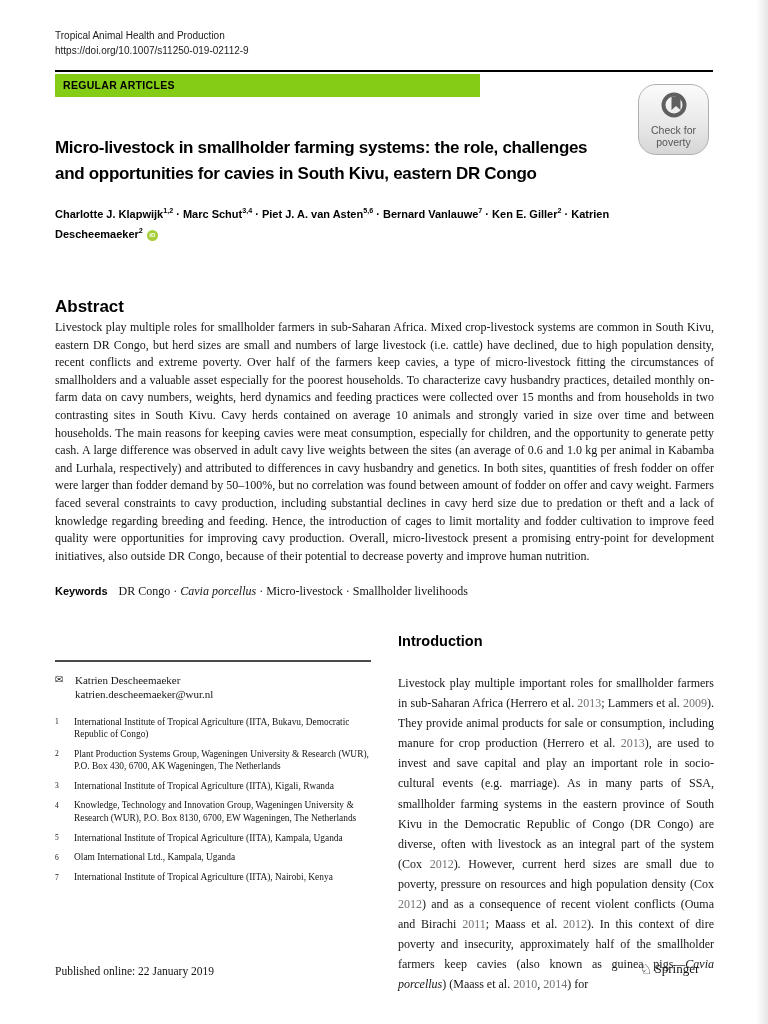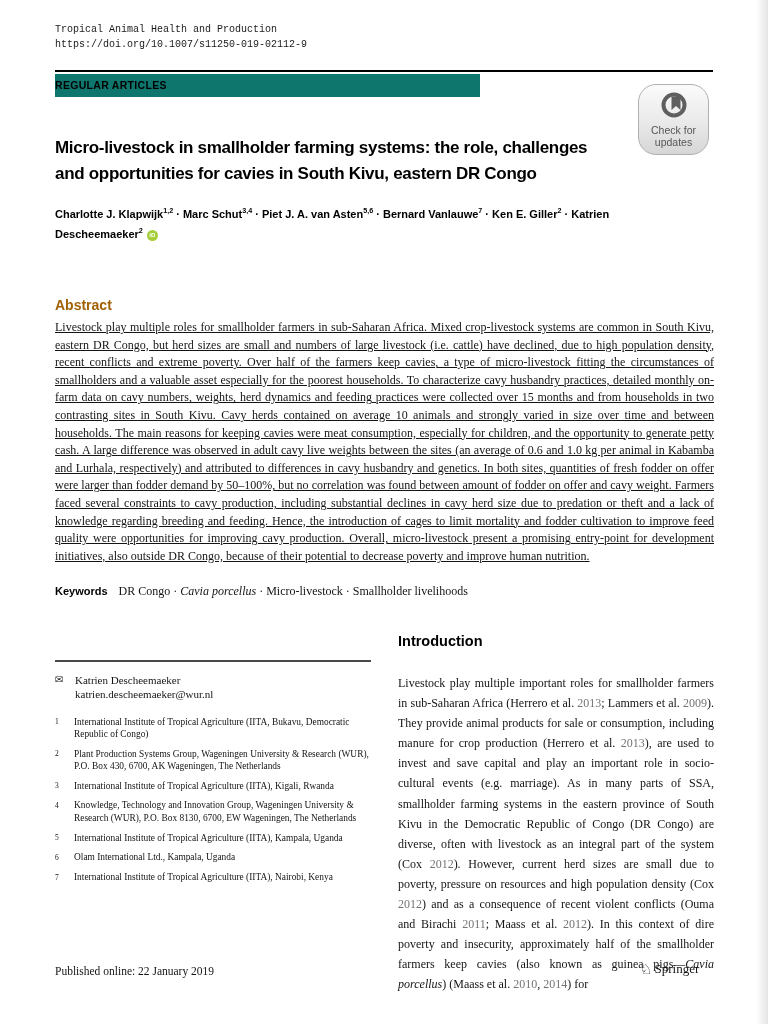--- a/index.html
+++ b/index.html
@@ -3,28 +3,28 @@
 <meta charset="utf-8">
 <style>
   * { margin:0; padding:0; box-sizing:border-box; }
   html,body { width:768px; height:1024px; background:#ffffff; }
   body { font-family:"Liberation Serif", serif; color:#141414; position:relative; overflow:hidden; }
   .glyph { font-family:"DejaVu Sans", sans-serif; }
 
   .scan-edge { position:absolute; top:0; right:0; width:12px; height:1024px;
     background:linear-gradient(90deg, rgba(0,0,0,0), rgba(0,0,0,0.10)); }
 
-  .journal-head { position:absolute; left:55px; top:22px;
-    font-family:Liberation Mono, monospace; font-size:10px; line-height:15px; color:#1a1a1a; }
+  .journal-head { position:absolute; left:55px; top:28px;
+    font-family:Liberation Sans, sans-serif; font-size:10px; line-height:15px; color:#1a1a1a; }
   .journal-head .doi { color:#1a1a1a; text-decoration:none; }
 
   .top-rule { position:absolute; left:55px; width:658px; top:70px; height:2px; background:#000; }
   .section-band { position:absolute; left:55px; top:74px; width:425px; height:23px;
-    background:#0f766e; font-family:"Liberation Sans",sans-serif; font-weight:bold;
-    font-size:10.5px; line-height:23px; padding-left:0; letter-spacing:.3px; color:#000; }
+    background:#84cc16; font-family:"Liberation Sans",sans-serif; font-weight:bold;
+    font-size:10.5px; line-height:23px; padding-left:8px; letter-spacing:.3px; color:#000; }
 
   .badge { position:absolute; left:638px; top:84px; width:71px; height:71px;
     border:1px solid #b0b0b0; border-radius:18px;
     background:linear-gradient(180deg,#fbfbfb 0%,#e9e9e9 55%,#d6d6d6 100%);
     text-align:center; cursor:pointer; }
   .badge svg { margin-top:5px; }
   .badge-text { font-family:"Liberation Sans",sans-serif; font-size:10.5px; line-height:12px; color:#565656; }
 
   .title { position:absolute; left:55px; top:135px;
     font-family:"Liberation Sans",sans-serif; font-weight:bold; font-size:17px;
@@ -34,23 +34,23 @@
     font-family:"Liberation Sans",sans-serif; font-weight:bold; font-size:11px; line-height:17px; color:#000; }
   .seg-sup { font-size:65%; vertical-align:super; }
   .seg-orcid { display:inline-block; background:#a6ce39; color:#fff; font-family:"Liberation Sans",sans-serif;
     font-size:6px; width:11px; height:11px; line-height:11px; border-radius:50%;
     text-align:center; margin-left:4px; vertical-align:0px; font-weight:bold; }
 
   .dates { position:absolute; left:55px; top:261px;
     font-family:"Liberation Sans",sans-serif; font-size:10px; line-height:14px; color:#1a1a1a; }
 
   .abstract-h { position:absolute; left:55px; top:297px;
-    font-family:"Liberation Sans",sans-serif; font-weight:bold; font-size:14px; color:#a16207;text-align:right; }
+    font-family:"Liberation Sans",sans-serif; font-weight:bold; font-size:17px; color:#000000;text-align:right; }
   .abstract-body { position:absolute; left:55px; top:319px; width:659px;
-    font-size:12px; line-height:17.6px; text-align:justify;text-decoration:underline; }
+    font-size:12px; line-height:17.6px; text-align:justify; }
 
   .keywords { position:absolute; left:55px; top:584px; font-size:12px; }
   .keywords .kw-label { font-family:"Liberation Sans",sans-serif; font-weight:bold;
     font-size:11px; margin-right:11px; color:#000; }
   .seg-i { font-style:italic; }
   .seg-link { color:#737373; }
 
   .col-left { position:absolute; left:55px; top:660px; width:316px; }
   .fn-rule { height:1.5px; background:#4a4a4a; margin-bottom:11px; }
   .corr { display:flex; font-size:11px; line-height:14.5px; margin-bottom:14px; }
@@ -85,21 +85,21 @@
 
   <div class="top-rule"></div>
   <div class="section-band">REGULAR ARTICLES</div>
 
   <div class="badge">
     <svg width="30" height="30" viewBox="0 0 30 30">
       <circle cx="15" cy="15" r="10.5" fill="none" stroke="#5f5f5f" stroke-width="4"></circle>
       <path d="M12.5 6.5 h9 v13.5 l-4.5 -4 l-4.5 4 z" fill="#5f5f5f"></path>
     </svg>
     <div class="badge-text">Check for</div>
-    <div class="badge-text">updates</div>
+    <div class="badge-text">poverty</div>
   </div>
 
   <div class="title">
     <div>Micro-livestock in smallholder farming systems: the role, challenges</div>
     <div>and opportunities for cavies in South Kivu, eastern DR Congo</div>
   </div>
 
   <div class="authors"><span>Charlotte J. Klapwijk</span><span class="seg-sup">1,2</span><span> · </span><span>Marc Schut</span><span class="seg-sup">3,4</span><span> · </span><span>Piet J. A. van Asten</span><span class="seg-sup">5,6</span><span> · </span><span>Bernard Vanlauwe</span><span class="seg-sup">7</span><span> · </span><span>Ken E. Giller</span><span class="seg-sup">2</span><span> · </span><span>Katrien Descheemaeker</span><span class="seg-sup">2</span><span class="seg-orcid">iD</span></div>
 
   <div class="dates">

